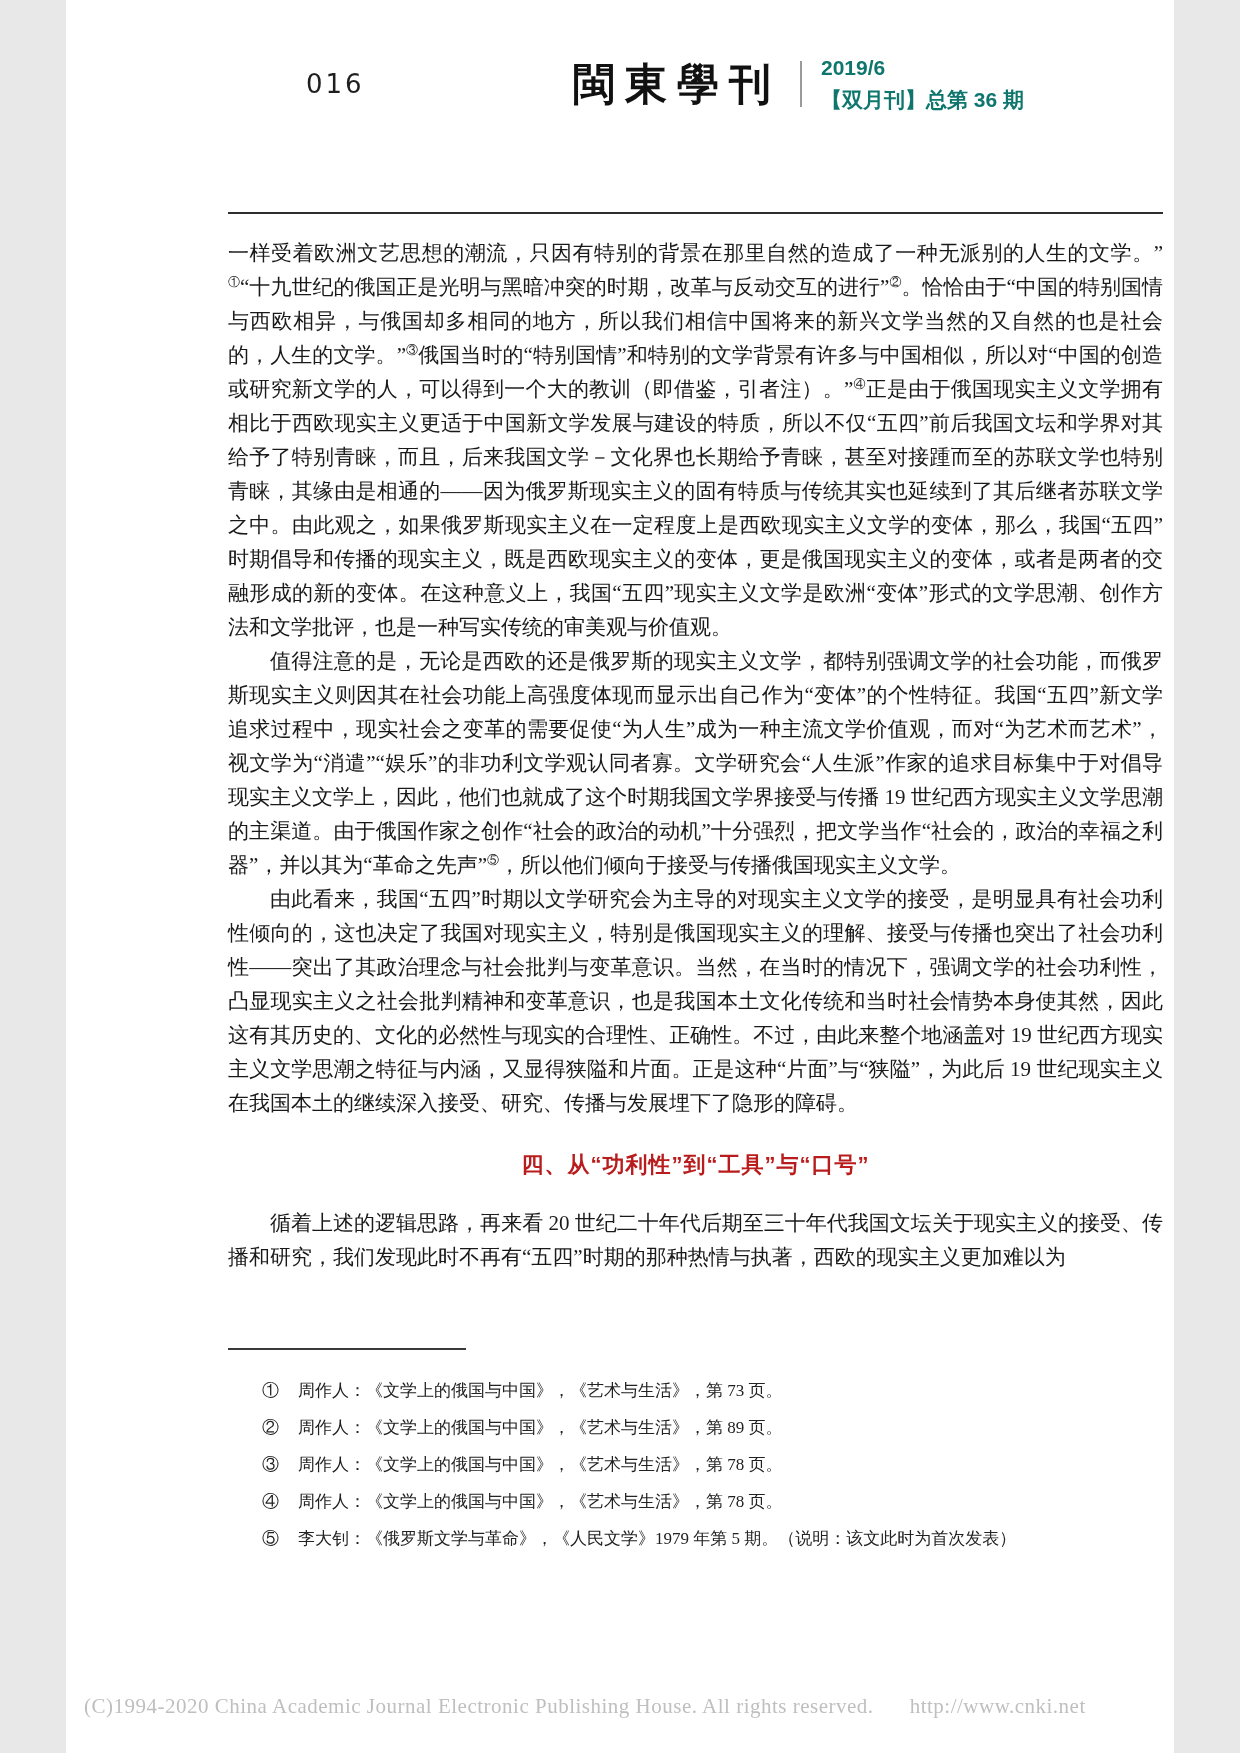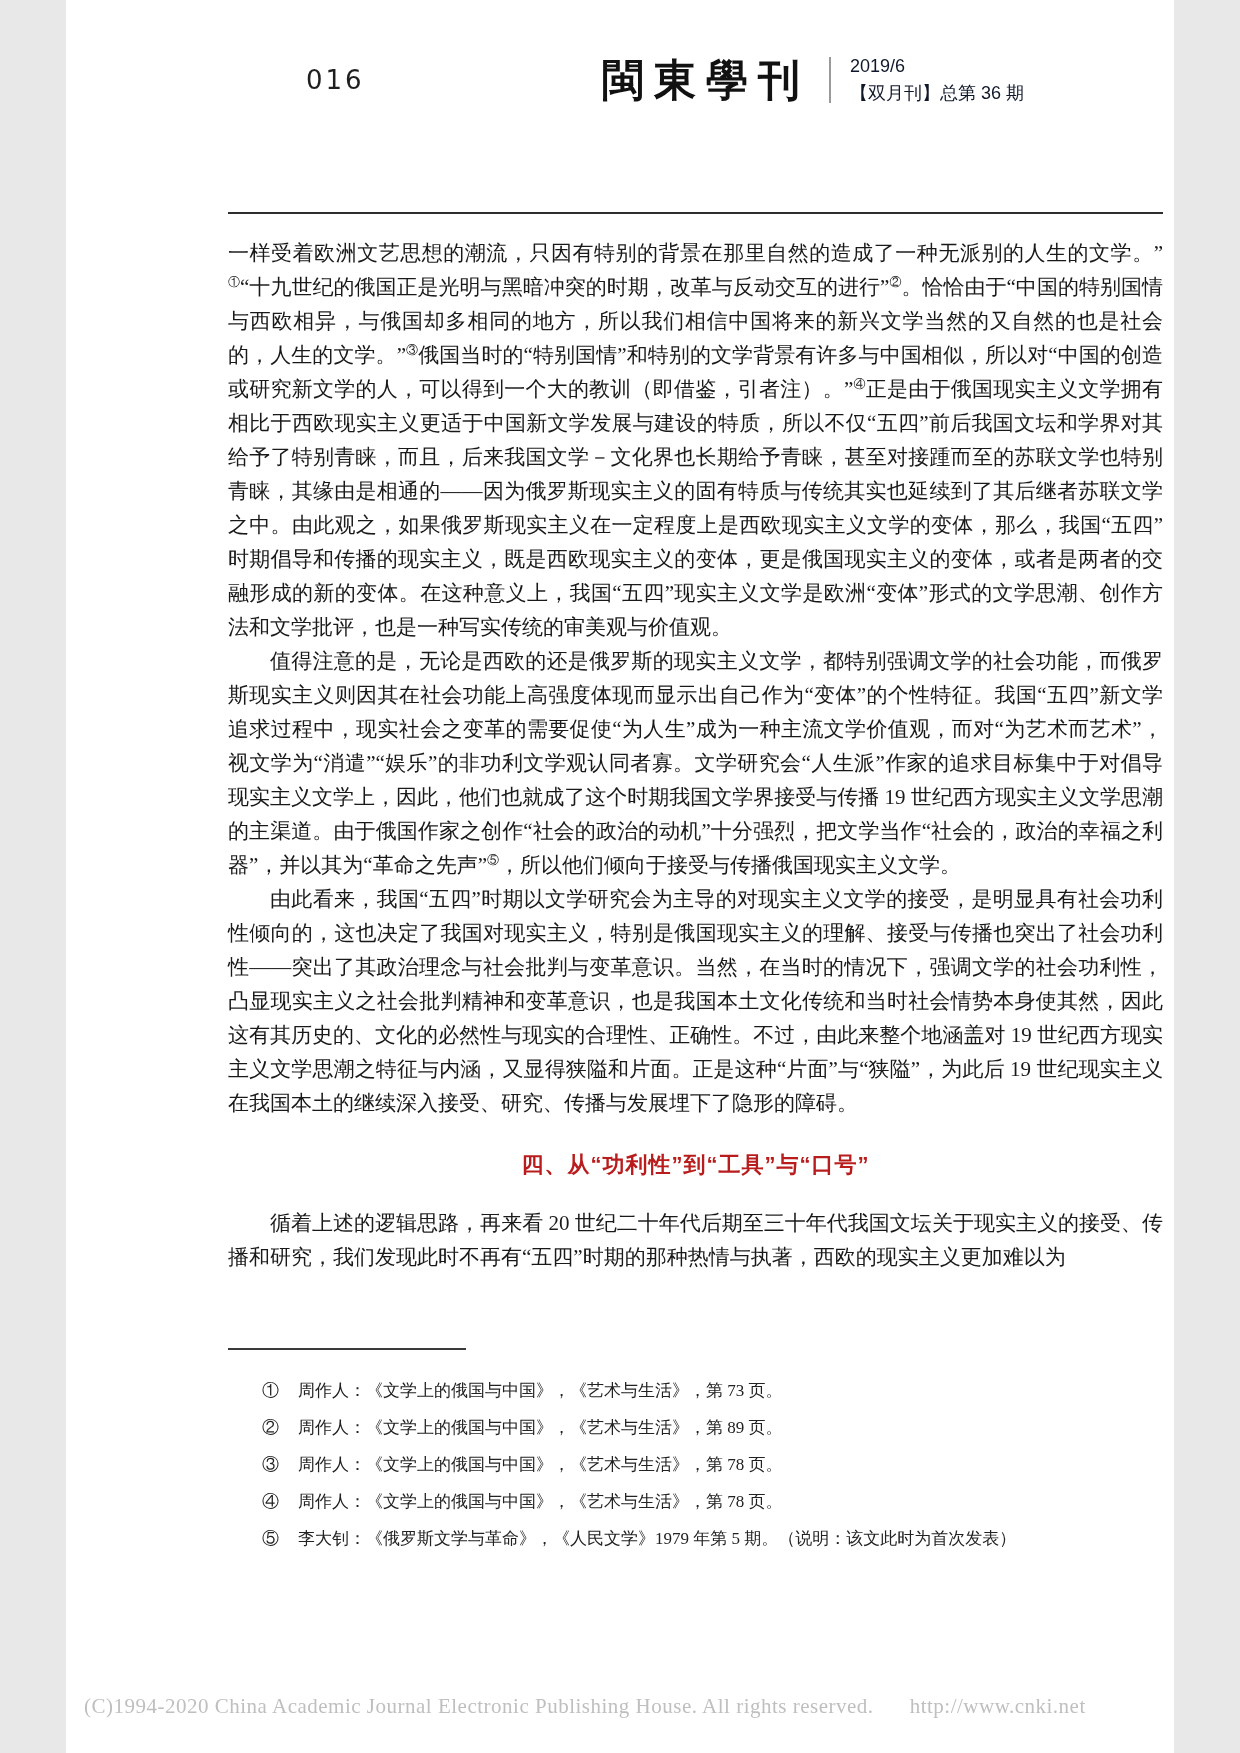--- a/index.html
+++ b/index.html
@@ -39,24 +39,24 @@
     color:#111;
     transform:scaleY(1.04);
     white-space:nowrap;
   }
   .masthead-divider{
     width:2px;height:46px;
     background:#9a9a9a;
   }
   .issue-info{
     font-family:"Liberation Sans","DejaVu Sans",sans-serif;
-    font-size:18px;
+    font-size:21px;
     line-height:1.5;
-    font-weight:400;
-    color:#0f172a;
+    font-weight:700;
+    color:#0f766e;
     white-space:nowrap;
   }
   
   .header-rule{
     position:absolute;
     top:212px;left:162px;
     width:935px;
     border-top:2.5px solid #2e2e2e;
   }
   

